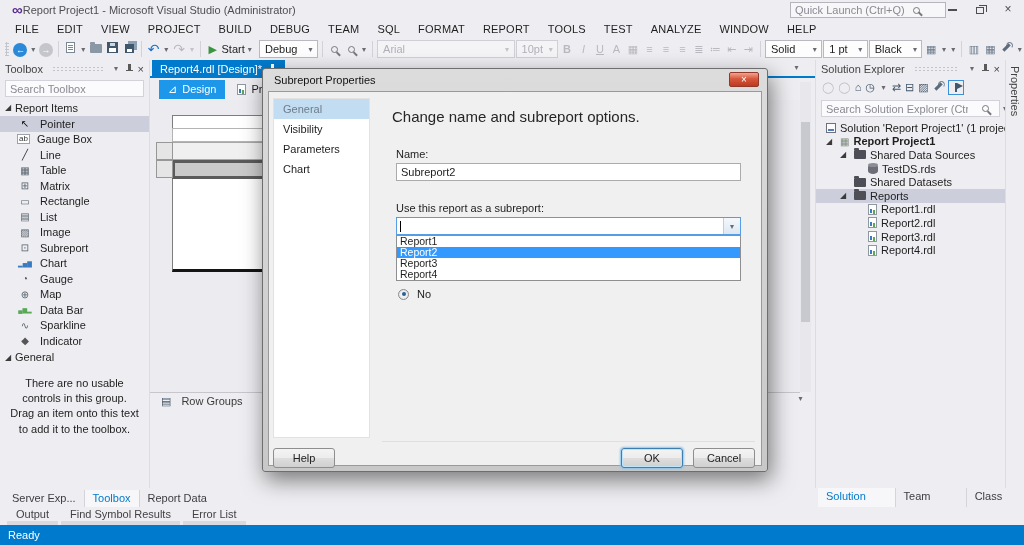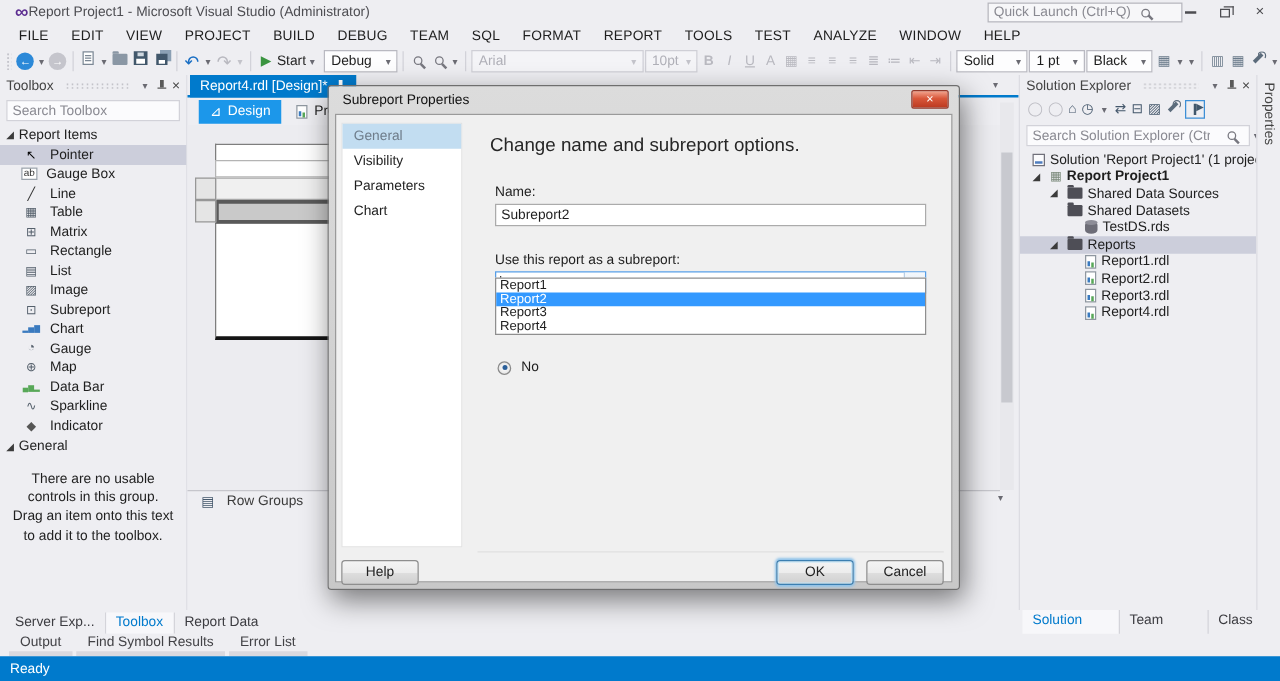--- a/index.html
+++ b/index.html
@@ -88,21 +88,21 @@
 #dlgbody{position:absolute;left:5px;right:5px;top:22px;bottom:5px;background:#f0f0f0;border:1px solid #9a9a9a}
 #dlgnav{position:absolute;left:4px;top:6px;width:97px;height:340px;background:#fff;border:1px solid #e2e2e2}
 .navitem{height:20px;line-height:20px;padding-left:9px;color:#1e1e1e}
 .navitem.sel{background:#c2ddf1;color:#6e7c8a}
 #dlghead{position:absolute;left:123px;top:16px;font-size:15px;color:#262626}
 .dlglabel{position:absolute;left:127px;color:#1e1e1e}
 #nameinput{position:absolute;left:127px;top:71px;width:345px;height:18px;border:1px solid #ababab;background:#fff;font:11px "Liberation Sans",sans-serif;padding:0 4px;color:#1e1e1e;outline:none}
 #combo{position:absolute;left:127px;top:125px;width:345px;height:18px;border:1px solid #569de5;background:#fff;display:flex}
 #caret{width:1px;height:11px;background:#000;margin:3px 0 0 3px}
 #combobtn{margin-left:auto;width:17px;height:16px;border-left:1px solid #b8cfe6;background:linear-gradient(#f4f8fc,#dce8f3);display:flex;align-items:center;justify-content:center}
-#droplist{position:absolute;left:127px;top:130px;width:345px;height:46px;background:#fff;border:1px solid #8f8f8f;font-size:10.5px}
+#droplist{position:absolute;left:127px;top:143px;width:345px;height:46px;background:#fff;border:1px solid #8f8f8f;font-size:10.5px}
 .opt{height:11px;line-height:11px;padding-left:3px}
 .opt.sel{background:#3399ff;color:#fff}
 #radiorow{position:absolute;left:129px;top:196px;display:flex;align-items:center;gap:8px}
 .radio{width:11px;height:11px;border-radius:50%;border:1px solid #8a8a8a;background:radial-gradient(#fff,#dcdcdc);position:relative;flex:none}
 .radio::after{content:"";position:absolute;left:2.6px;top:2.6px;width:4.4px;height:4.4px;border-radius:50%;background:#2b5f99}
 #dlgsep{position:absolute;left:113px;top:349px;width:373px;height:1px;background:#dfdfdf}
 .w7btn{position:absolute;top:356px;width:62px;height:20px;border:1px solid #8e8e8e;border-radius:3px;background:linear-gradient(#f4f4f4,#ececec 50%,#dedede 50%,#d0d0d0);text-align:center;line-height:18px;color:#222}
 #okbtn{border-color:#3c7fb1;box-shadow:0 0 2px 1px #8fc3ea,inset 0 0 0 1px #bfe3f7}
 
 #solution{position:absolute;left:815px;top:60px;width:190px;height:428px;background:#eeeef2;border-left:1px solid #dcdce2}
@@ -403,27 +403,27 @@
     <div class="trow" style="padding-left:10px">
       <span class="exp">◢</span>
       <span class="i-proj">▦</span>
       <span class="lbl bold">Report Project1</span>
     </div>
     <div class="trow" style="padding-left:24px">
       <span class="exp">◢</span>
       <span class="i-dfolder"></span>
       <span class="lbl">Shared Data Sources</span>
     </div>
+    <div class="trow" style="padding-left:52px">
+      <span class="i-db"></span>
+      <span class="lbl">TestDS.rds</span>
+    </div>
     <div class="trow" style="padding-left:38px">
       <span class="i-dfolder"></span>
       <span class="lbl">Shared Datasets</span>
-    </div>
-    <div class="trow" style="padding-left:52px">
-      <span class="i-db"></span>
-      <span class="lbl">TestDS.rds</span>
     </div>
     <div class="trow sel" style="padding-left:24px">
       <span class="exp">◢</span>
       <span class="i-dfolder"></span>
       <span class="lbl">Reports</span>
     </div>
     <div class="trow" style="padding-left:52px">
       <span class="i-rdl"></span>
       <span class="lbl">Report1.rdl</span>
     </div>

